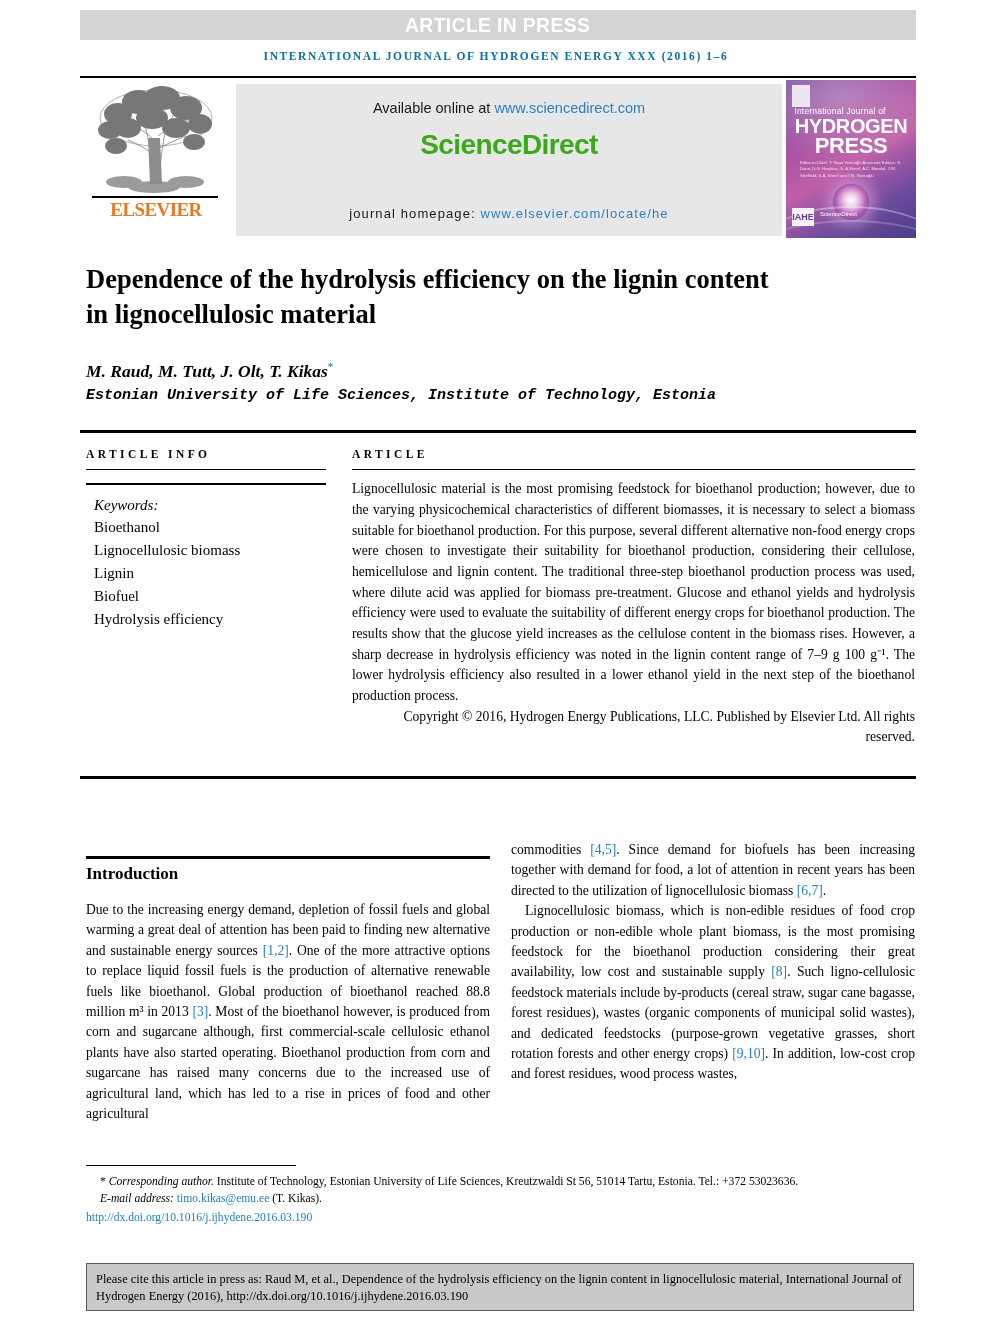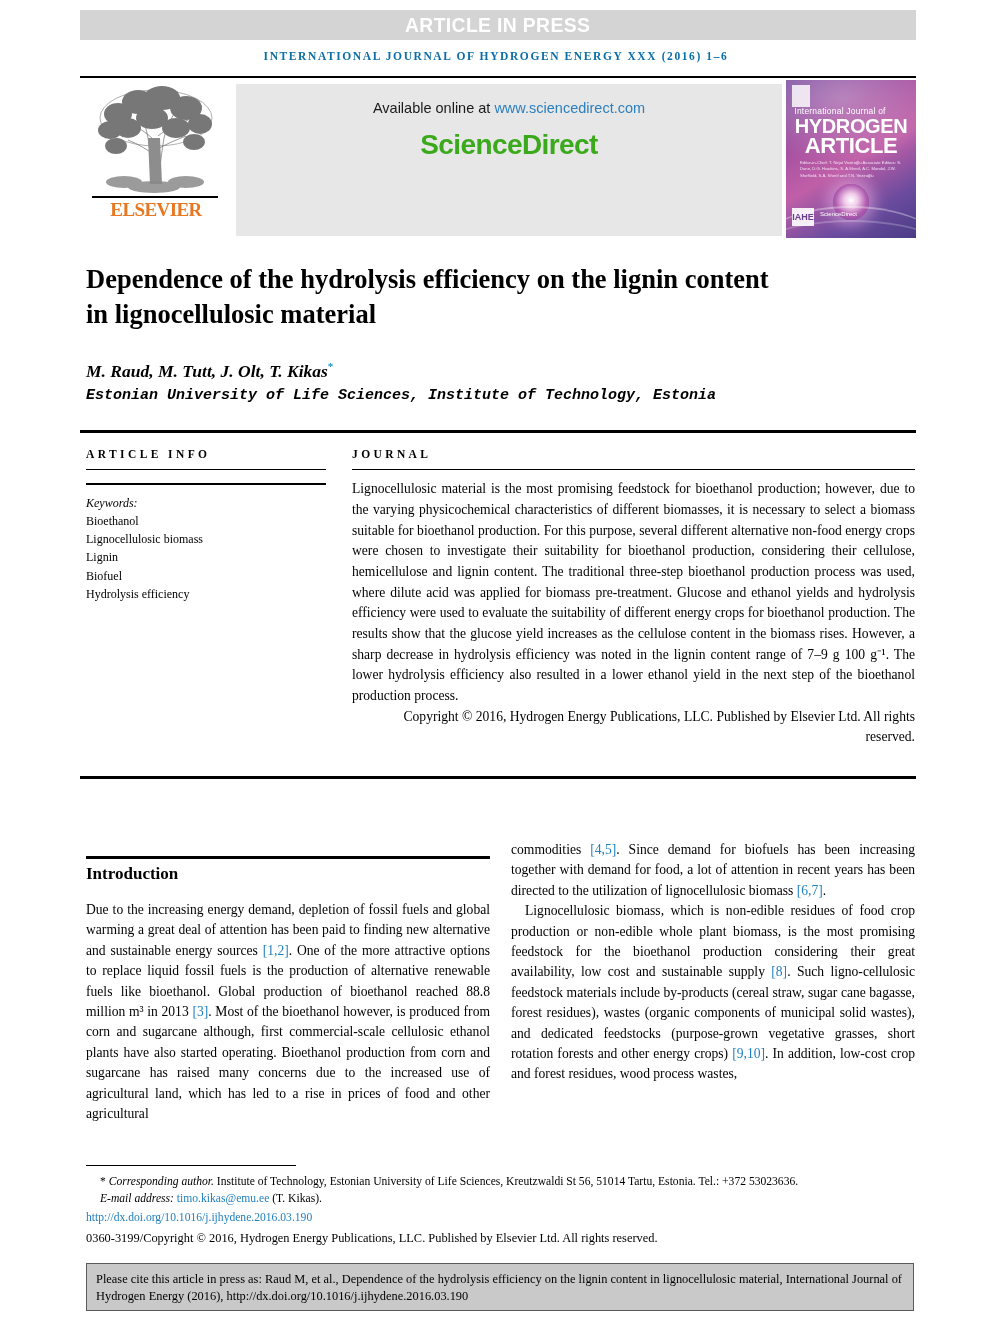--- a/index.html
+++ b/index.html
@@ -192,21 +192,21 @@
   .hr-thin{height:1.3px;background:#000;margin-top:9px;}
   .info-hist{
     margin-top:9px;
     font-family:"Liberation Serif", serif;
     font-size:13.5px;line-height:1.52;color:#000;
   }
   .info-hist .it{font-style:italic;}
   .info-kw{
     margin-top:9px;
     font-family:"Liberation Serif", serif;
-    font-size:12px;line-height:1.52;color:#000;
+    font-size:15px;line-height:1.52;color:#000;margin-left:8px;
   }
   .info-kw .it{font-style:italic;}
   .kw-rule{height:1.3px;background:#000;margin-top:13px;}
 
   .abs-col{
     position:absolute;left:352px;top:448px;width:563px;
   }
   .abs-body{
     margin-top:9px;
     font-family:"Liberation Serif", serif;
@@ -323,28 +323,31 @@
       </div>
       <div class="elsevier-rule"></div>
       <div class="elsevier-word">ELSEVIER</div>
     </div>
 
     <div class="sd-box">
       <div class="sd-avail">
         <span>Available online at </span><a href="#">www.sciencedirect.com</a>
       </div>
       <div class="sd-logo">ScienceDirect</div>
+      <div class="sd-home">
+        <span>journal homepage: </span><a href="#">www.elsevier.com/locate/he</a>
+      </div>
     </div>
 
     <div class="cover">
       <div class="sheen"></div>
       <div class="logo-tl"></div>
       <div class="ij">International Journal of</div>
       <div class="h1l">HYDROGEN</div>
-      <div class="h2l">ARTICLE</div>
+      <div class="h2l">PRESS</div>
       <div class="eds">Editor-in-Chief: T. Nejat Veziroğlu   Associate Editors: S. Dunn, D.G. Hawkins, S. A.Sherif, A.C. Mandal, J.W. Sheffield, S.A. Sherif and T.N. Veziroğlu</div>
       <div class="ring"></div>
       <div class="arc1"></div>
       <div class="arc2"></div>
       <div class="logo-bl">IAHE</div>
       <div class="sd-mini">ScienceDirect</div>
     </div>
   </div>
 
   <div class="title">Dependence of the hydrolysis efficiency on the lignin content in lignocellulosic material</div>
@@ -366,21 +369,21 @@
       <div class="it">Keywords:</div>
       <div>Bioethanol</div>
       <div>Lignocellulosic biomass</div>
       <div>Lignin</div>
       <div>Biofuel</div>
       <div>Hydrolysis efficiency</div>
     </div>
   </div>
 
   <div class="abs-col">
-    <div class="sec-label">JOURNAL</div>
+    <div class="sec-label">ARTICLE</div>
     <div class="hr-thin"></div>
     <div class="abs-body">Lignocellulosic material is the most promising feedstock for bioethanol production; however, due to the varying physicochemical characteristics of different biomasses, it is necessary to select a biomass suitable for bioethanol production. For this purpose, several different alternative non-food energy crops were chosen to investigate their suitability for bioethanol production, considering their cellulose, hemicellulose and lignin content. The traditional three-step bioethanol production process was used, where dilute acid was applied for biomass pre-treatment. Glucose and ethanol yields and hydrolysis efficiency were used to evaluate the suitability of different energy crops for bioethanol production. The results show that the glucose yield increases as the cellulose content in the biomass rises. However, a sharp decrease in hydrolysis efficiency was noted in the lignin content range of 7–9 g 100 g⁻¹. The lower hydrolysis efficiency also resulted in a lower ethanol yield in the next step of the bioethanol production process.</div>
     <div class="abs-copy">Copyright © 2016, Hydrogen Energy Publications, LLC. Published by Elsevier Ltd. All rights reserved.</div>
   </div>
 
   <div class="col-rule"></div>
   <div class="intro-h">Introduction</div>
 
   <div class="col-left">
     <p style="margin:0;"><span>Due to the increasing energy demand, depletion of fossil fuels and global warming a great deal of attention has been paid to finding new alternative and sustainable energy sources </span><span class="ref">[1,2]</span><span>. One of the more attractive options to replace liquid fossil fuels is the production of alternative renewable fuels like bioethanol. Global production of bioethanol reached 88.8 million m³ in 2013 </span><span class="ref">[3]</span><span>. Most of the bioethanol however, is produced from corn and sugarcane although, first commercial-scale cellulosic ethanol plants have also started operating. Bioethanol production from corn and sugarcane has raised many concerns due to the increased use of agricultural land, which has led to a rise in prices of food and other agricultural</span></p>
@@ -394,18 +397,17 @@
   <div class="foot-rule"></div>
   <div class="footnotes">
     <div style="text-indent:14px;">
       <span class="star">*</span>
       <span class="em">Corresponding author.</span><span> Institute of Technology, Estonian University of Life Sciences, Kreutzwaldi St 56, 51014 Tartu, Estonia. Tel.: +372 53023636.</span>
     </div>
     <div style="text-indent:14px;">
       <span class="em">E-mail address: </span><a href="#">timo.kikas@emu.ee</a><span> (T. Kikas).</span>
     </div>
     <div class="doi-line">http://dx.doi.org/10.1016/j.ijhydene.2016.03.190</div>
-    <div class="copyline">0360-3199/Copyright © 2016, Hydrogen Energy Publications, LLC. Published by Elsevier Ltd. All rights reserved.</div>
   </div>
 
   <div class="citebox">Please cite this article in press as: Raud M, et al., Dependence of the hydrolysis efficiency on the lignin content in lignocellulosic material, International Journal of Hydrogen Energy (2016), http://dx.doi.org/10.1016/j.ijhydene.2016.03.190</div>
 
 </div>
 
 </body></html>

